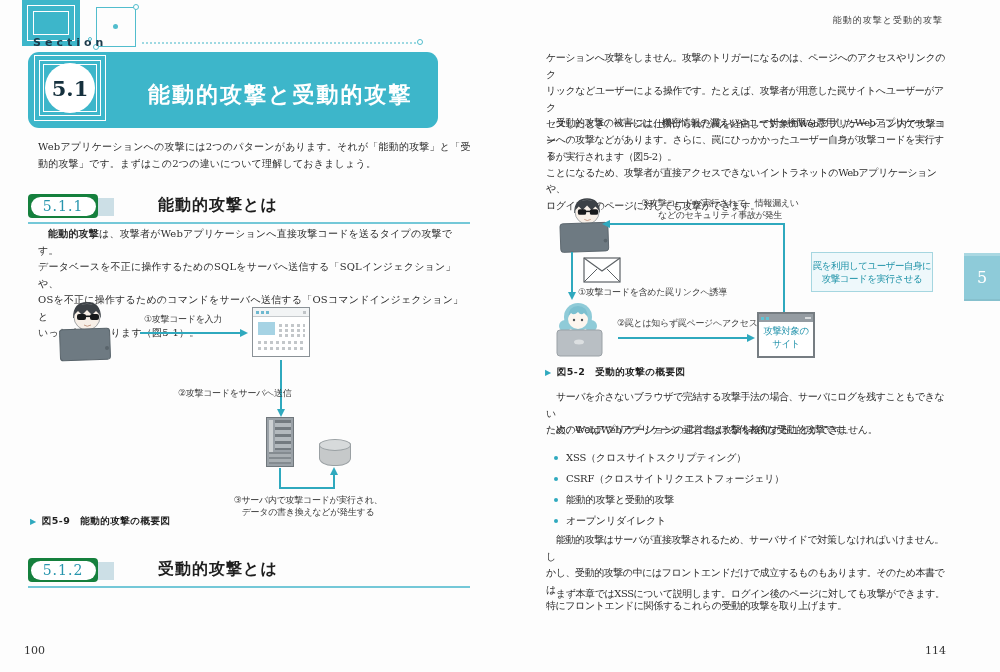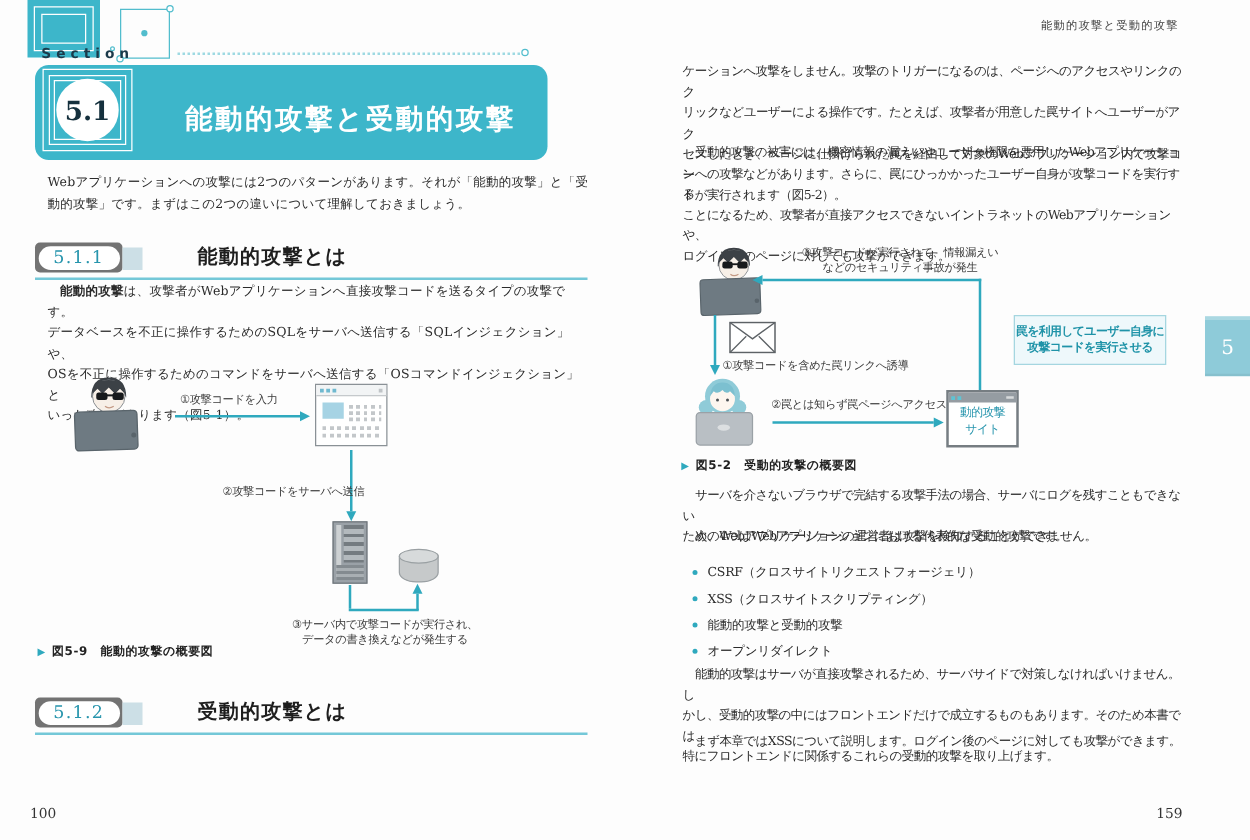--- a/index.html
+++ b/index.html
@@ -27,21 +27,21 @@
   .deco-dash { left:142px; top:42px; width:274px; border-top:2px dotted #9ed9e2; }
   .section-label { left:33px; top:36px; font-family:"DejaVu Sans","Liberation Sans",sans-serif; font-weight:bold; font-size:11px; letter-spacing:4px; color:#1b3a4a; }
   .badge51 { left:34px; top:55px; width:72px; height:66px; border:1px solid #ffffff; }
   .badge51 .f1 { position:absolute; inset:4px; border:1px solid #ffffff; }
   .badge51 .f2 { position:absolute; inset:8px; border:1px solid #ffffff; }
   .badge51 .circle { position:absolute; left:10px; top:7px; width:50px; height:50px; border-radius:50%; background:#ffffff; display:flex; align-items:center; justify-content:center; }
   .badge51 .num { font-family:"DejaVu Serif","Liberation Serif",serif; font-weight:bold; font-size:21px; color:#15303d; }
 
   
   .sec-head { height:28px; }
-  .sec-badge { position:absolute; left:0; top:0; width:70px; height:24px; background:#737373; border-radius:4px; }
+  .sec-badge { position:absolute; left:0; top:0; width:70px; height:24px; background:#15803d; border-radius:4px; }
   .sec-badge .pill { position:absolute; inset:2.5px; background:#ffffff; border-radius:11px; display:flex; align-items:center; justify-content:center; }
   .sec-badge .n { font-family:"DejaVu Serif","Liberation Serif",serif; font-size:14px; color:#2795ad; letter-spacing:1px; }
   .sec-tail { position:absolute; left:70px; top:4px; width:16px; height:18px; background:#ccdfe6; }
   .sec-title { position:absolute; left:100px; top:1px; font-family:"DejaVu Sans","Liberation Sans",sans-serif; font-weight:bold; font-size:16px; color:#1e1e1e; letter-spacing:1px;margin-left:30px; }
   .sec-underline { position:absolute; left:0; top:28px; width:442px; height:2px; background:#74c8d8; }
 
   
   .fig-label { position:absolute; font-family:"DejaVu Sans","Liberation Sans",sans-serif; font-size:9px; color:#3a3a3a; letter-spacing:-0.3px; }
   .fig-caption { font-family:"DejaVu Sans","Liberation Sans",sans-serif; font-weight:bold; font-size:9.5px; color:#222; letter-spacing:0.5px; }
   .fig-caption::before { content:"\25B6"; color:#2fa9be; font-size:8px; margin-right:5px; }
@@ -256,53 +256,53 @@
     <div class="fig-label" style="left:72px;top:124px;">②罠とは知らず罠ページへアクセス</div>
     <div class="line-h" style="left:73px;top:144px;width:129px;"></div>
     <div class="ah-right" style="left:202px;top:140.5px;"></div>
 
     <div class="browser2" style="left:212px;top:119px;">
       <div class="bar2">
           <i></i>
           <i></i>
           <i class="lite"></i>
         </div>
-      <div class="target-text">動的攻撃
+      <div class="target-text">攻撃対象の
 サイト</div>
     </div>
 
-    <div class="callout" style="left:266px;top:59px;width:122px;height:40px;font-weight:bold;">罠を利用してユーザー自身に
+    <div class="callout" style="left:266px;top:59px;width:122px;height:40px;">罠を利用してユーザー自身に
 攻撃コードを実行させる</div>
   </div>
   <div class="abs fig-caption" style="left:45px;top:366px;">図5-2　受動的攻撃の概要図</div>
 
   <div class="abs body-text rcol lines indent" style="left:46px;top:389px;width:400px;">サーバを介さないブラウザで完結する攻撃手法の場合、サーバにログを残すこともできない
 ため、Webアプリケーションの運営者は攻撃を検知することができません。</div>
   <div class="abs body-text rcol indent" style="left:46px;top:422px;width:400px;">次の4つはWebアプリケーションにおける代表的な受動的攻撃です。</div>
 
   <div class="abs" style="left:54px;top:447px;width:392px;">
     <div class="bullet-row">
         <span class="bullet-dot"></span>
-        <span class="bullet-txt">CSRF（クロスサイトリクエストフォージェリ）</span>
+        <span class="bullet-txt">XSS（クロスサイトスクリプティング）</span>
       </div>
     <div class="bullet-row">
         <span class="bullet-dot"></span>
-        <span class="bullet-txt">XSS（クロスサイトスクリプティング）</span>
+        <span class="bullet-txt">CSRF（クロスサイトリクエストフォージェリ）</span>
       </div>
     <div class="bullet-row">
         <span class="bullet-dot"></span>
         <span class="bullet-txt">能動的攻撃と受動的攻撃</span>
       </div>
     <div class="bullet-row">
         <span class="bullet-dot"></span>
         <span class="bullet-txt">オープンリダイレクト</span>
       </div>
   </div>
 
   <div class="abs body-text rcol lines indent" style="left:46px;top:532px;width:400px;">能動的攻撃はサーバが直接攻撃されるため、サーバサイドで対策しなければいけません。し
 かし、受動的攻撃の中にはフロントエンドだけで成立するものもあります。そのため本書では、
 特にフロントエンドに関係するこれらの受動的攻撃を取り上げます。</div>
   <div class="abs body-text rcol indent" style="left:46px;top:586px;width:400px;">まず本章ではXSSについて説明します。ログイン後のページに対しても攻撃ができます。</div>
 
-  <div class="abs pagenum" style="left:425px;top:644px;">159</div>
+  <div class="abs pagenum" style="left:425px;top:644px;">114</div>
 </div>
 
 <div class="abs tab5">5</div>
 
 </body></html>

